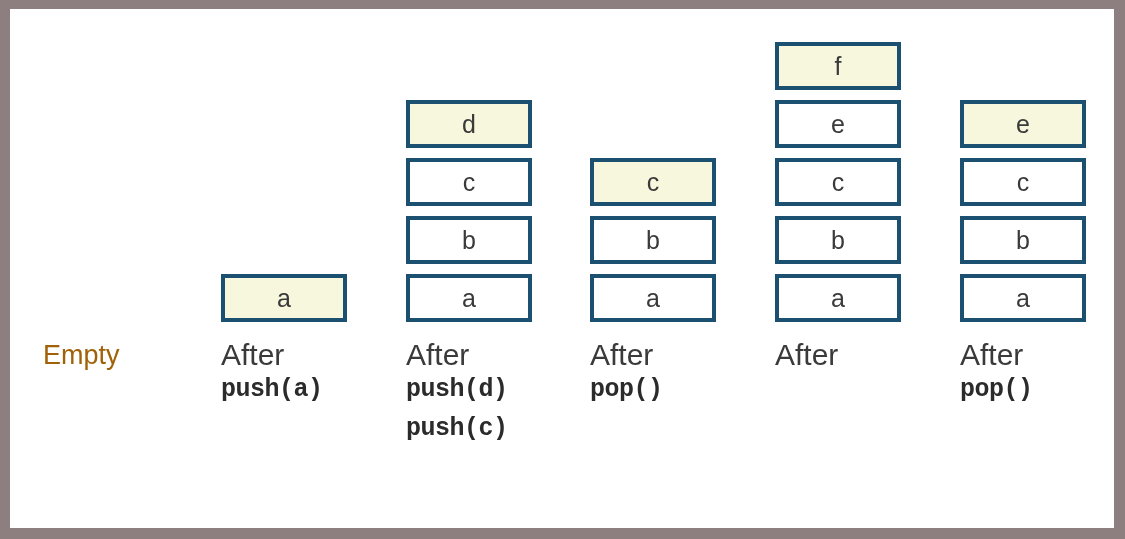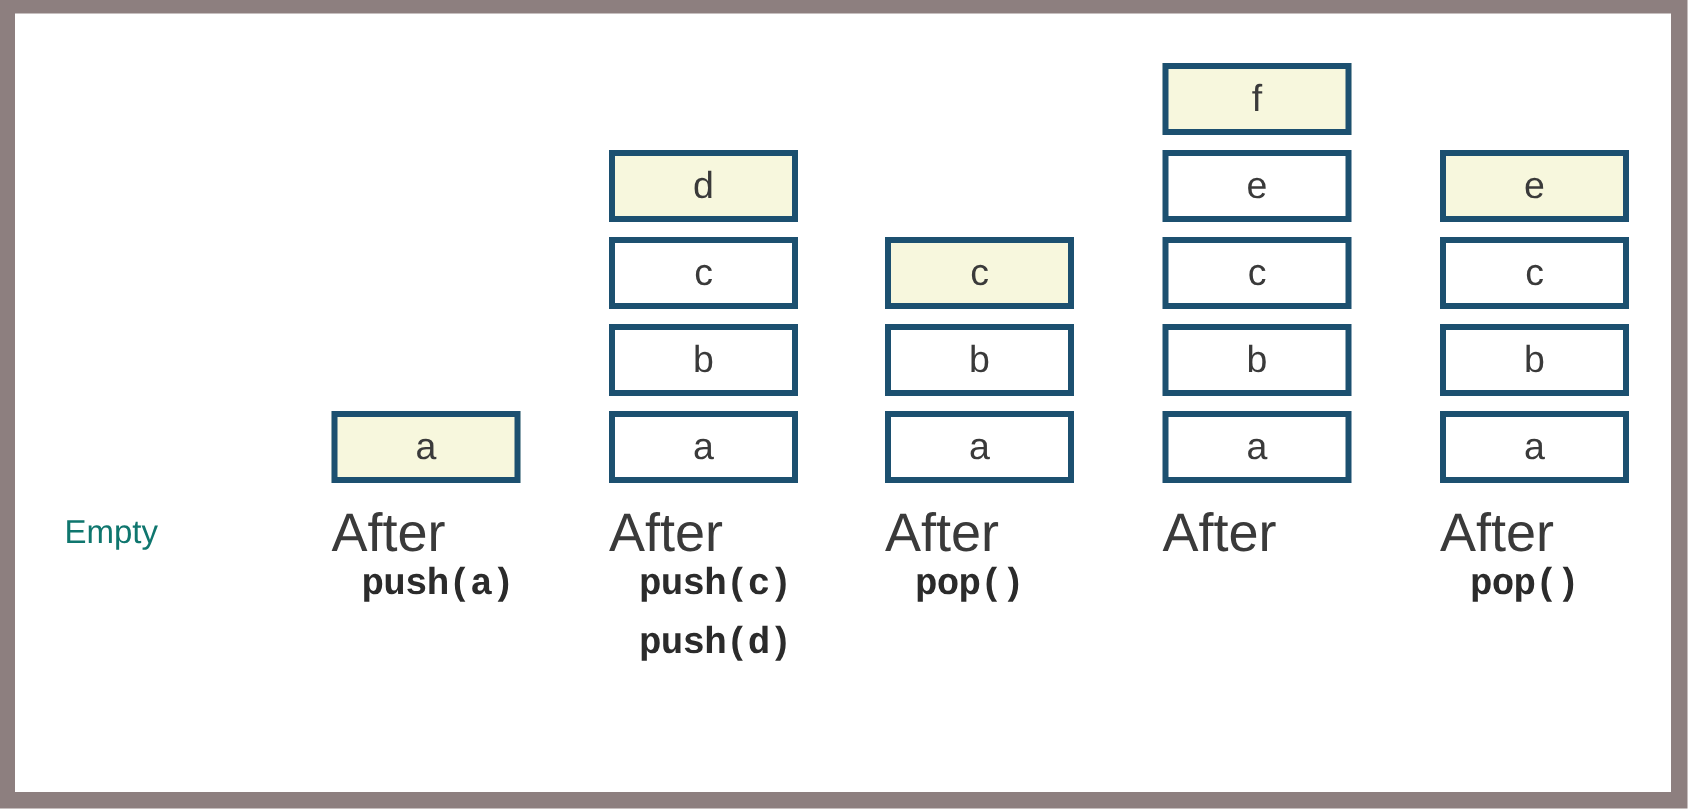--- a/index.html
+++ b/index.html
@@ -64,40 +64,39 @@
 
   
   .caption {
     position: absolute;
     left: 0;
     top: 0;
     width: 185px;
   }
   .cap-after {
     font-family: "Liberation Sans", sans-serif;
-    font-size: 36px;
+    font-size: 30px;
     color: #3a3a3a;
     line-height: 30px;
     white-space: nowrap;
   }
   .cap-op {
     font-family: "Liberation Mono", monospace;
     font-weight: bold;
     font-size: 25px;
     color: #2b2b2b;
     line-height: 39px;
     white-space: nowrap;
     letter-spacing: -0.5px;
-    margin-left: 20px;
   }
   .cap-empty {
     position: absolute;
     font-family: "Liberation Sans", sans-serif;
-    font-size: 22px;
-    color: #0f766e;
+    font-size: 27px;
+    color: #a16207;
     line-height: 30px;
     white-space: nowrap;
   }
 </style>
 </head>
 <body>
 
 <div id="figure">
   <div id="canvas">
 
@@ -116,22 +115,22 @@
         </div>
         <div class="stack-col" style="left: 396px; top: 0px; height: 519px;">
           <div class="boxes" style="left: 0px; bottom: 206px;">
             <div class="cell hl">d</div>
             <div class="cell">c</div>
             <div class="cell">b</div>
             <div class="cell">a</div>
           </div>
           <div class="caption" style="top: 331px;">
             <div class="cap-after">After</div>
+            <div class="cap-op">push(d)</div>
             <div class="cap-op">push(c)</div>
-            <div class="cap-op">push(d)</div>
           </div>
         </div>
         <div class="stack-col" style="left: 580px; top: 0px; height: 519px;">
           <div class="boxes" style="left: 0px; bottom: 206px;">
             <div class="cell hl">c</div>
             <div class="cell">b</div>
             <div class="cell">a</div>
           </div>
           <div class="caption" style="top: 331px;">
             <div class="cap-after">After</div>

